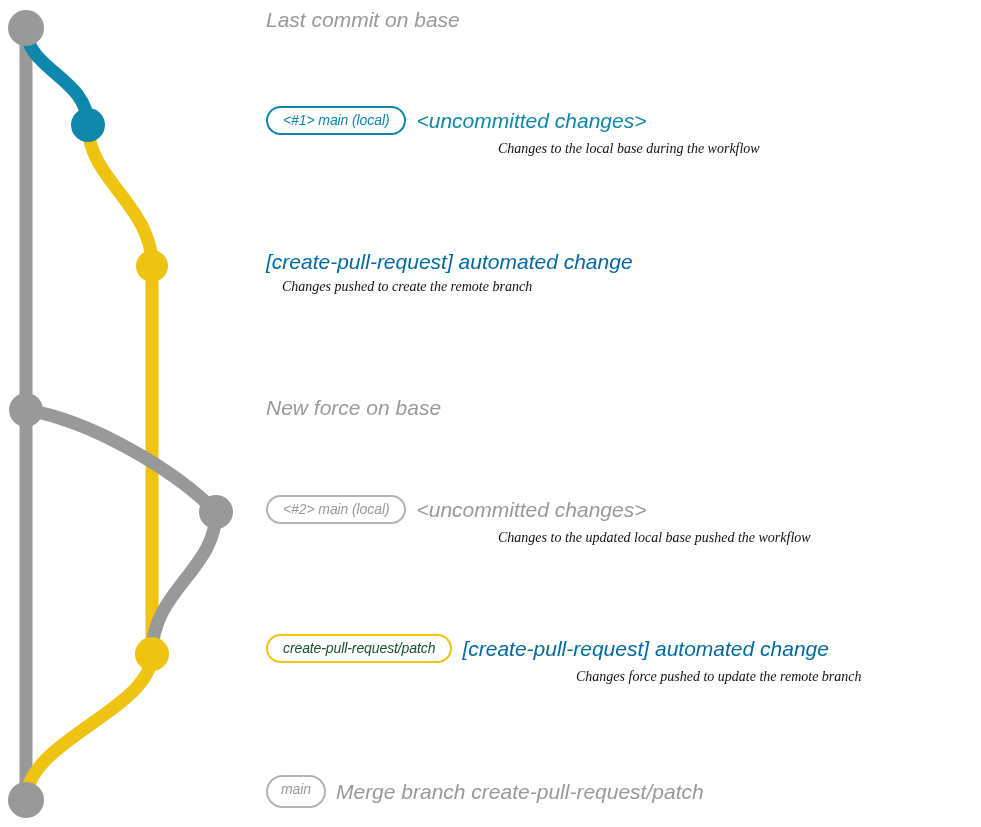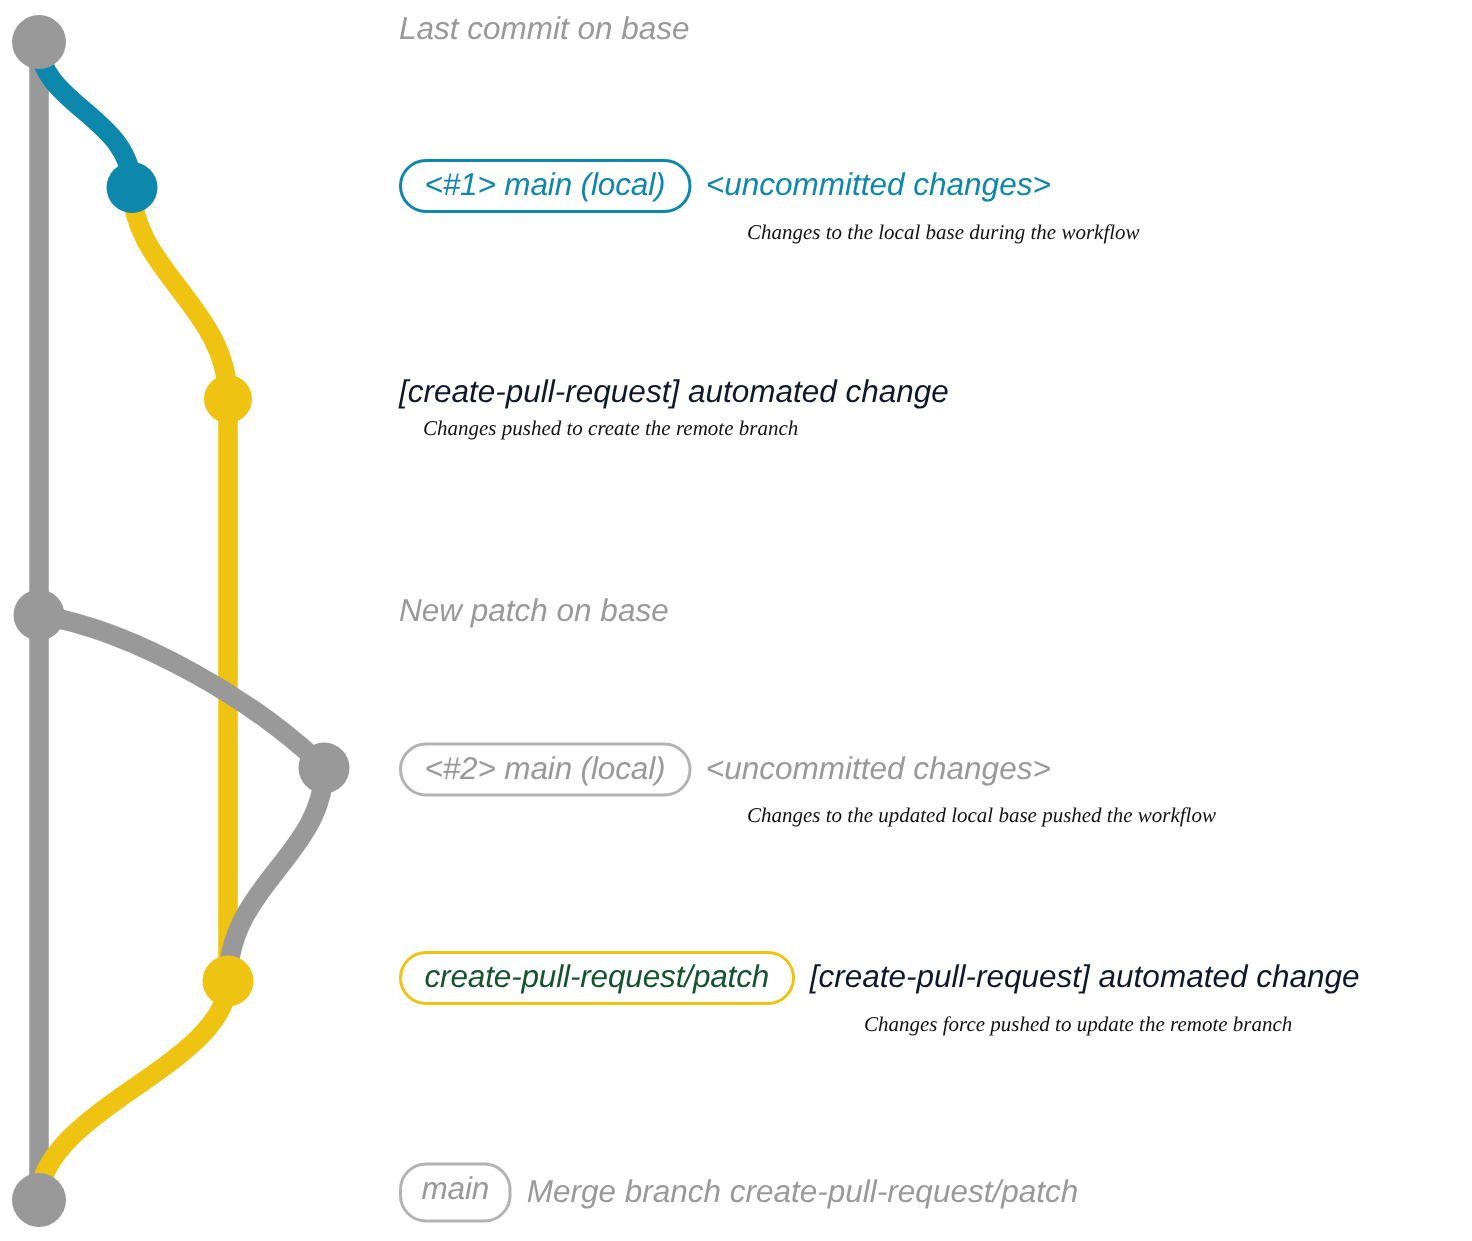--- a/index.html
+++ b/index.html
@@ -46,38 +46,38 @@
     align-items: center;
     gap: 10px;
     white-space: nowrap;
   }
 
   .badge {
     display: inline-block;
     border: 2px solid #84cc16;
     border-radius: 18px;
     padding: 5px 15px 6px 15px;
-    font-size: 21px;
+    font-size: 14px;
     line-height: 1;
     color: #999999;
     background: #ffffff;
     letter-spacing: -0.1px;
   }
   .badge.blue   { border-color: #0d87ab; color: #0d87ab; }
   .badge.yellow { border-color: #efc312; color: #14532d; }
   .badge.gray   { border-color: #b3b3b3; color: #999999; }
 
   .headline {
     font-size: 21px;
     line-height: 1.1;
     color: #999999;
     white-space: nowrap;
   }
   .headline.blue   { color: #0d87ab; }
-  .headline.yellow { color: #0f172a; }
+  .headline.yellow { color: #0369a1; }
   .headline.gray   { color: #999999; }
 
   .subtext {
     font-family: "Liberation Serif", serif;
     font-size: 14px;
     line-height: 1.2;
     color: #111111;
     white-space: nowrap;
     margin-top: 6px;
   }
@@ -147,21 +147,21 @@
 
   <div class="row" id="row-automated-1">
     <div class="row-head">
       <span class="headline yellow">[create-pull-request] automated change</span>
     </div>
     <div class="subtext">Changes pushed to create the remote branch</div>
   </div>
 
   <div class="row" id="row-new-commit">
     <div class="row-head">
-      <span class="headline gray">New patch on base</span>
+      <span class="headline gray">New force on base</span>
     </div>
   </div>
 
   <div class="row" id="row-main-2">
     <div class="row-head">
       <span class="badge gray">&lt;#2&gt; main (local)</span>
       <span class="headline gray">&lt;uncommitted changes&gt;</span>
     </div>
     <div class="subtext">Changes to the updated local base pushed the workflow</div>
   </div>

